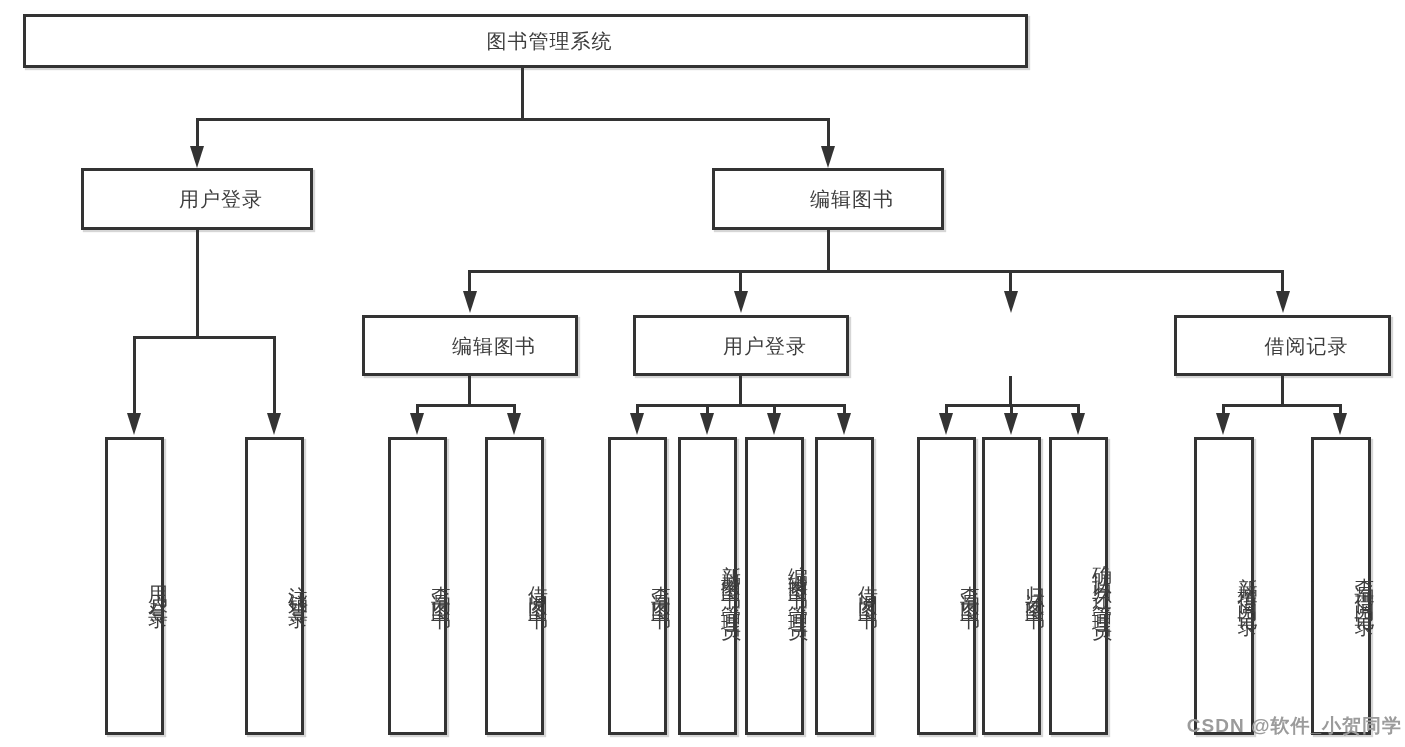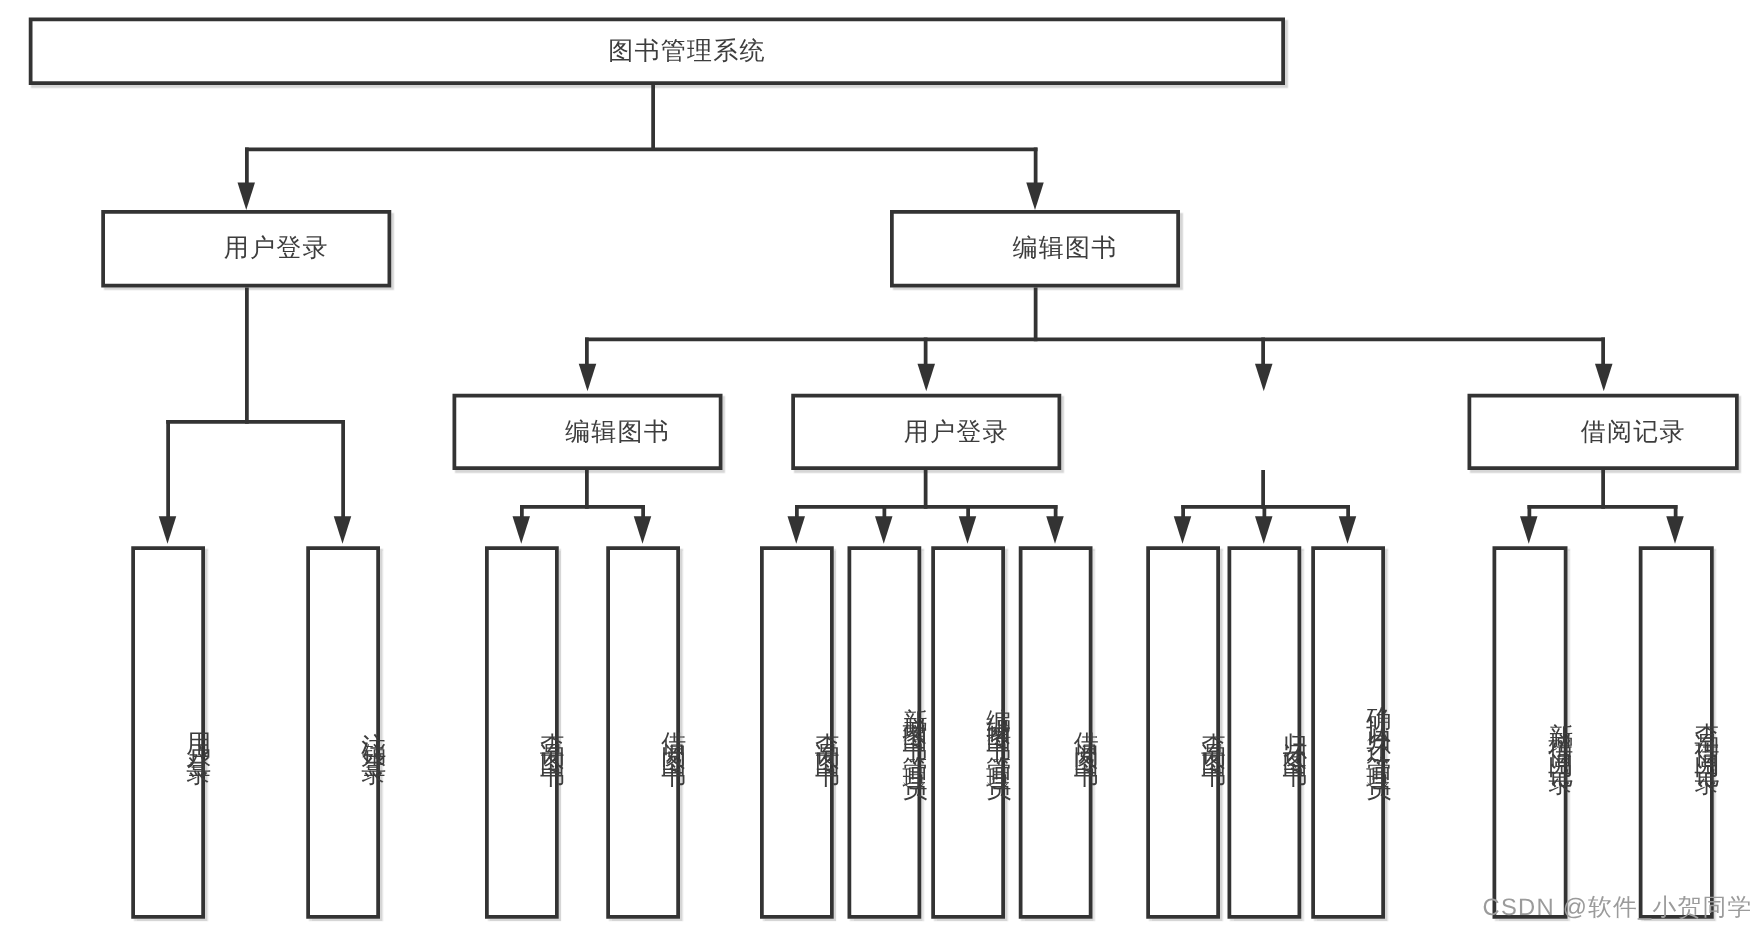--- a/index.html
+++ b/index.html
@@ -57,20 +57,21 @@
     border-top: 22px solid var(--line-color);
   }
   .watermark {
     position: absolute;
     right: 3px;
     top: 713px;
     font-size: 19px;
     letter-spacing: 1px;
     color: var(--watermark-color);
     white-space: nowrap;
+    font-weight: bold;
   }
 </style>
 </head>
 <body>
 
 <div class="canvas">
 
   <div class="node" style="left:23px; top:14px; width:1005px; height:54px;">
     <span class="hlabel">图书管理系统</span>
   </div>

